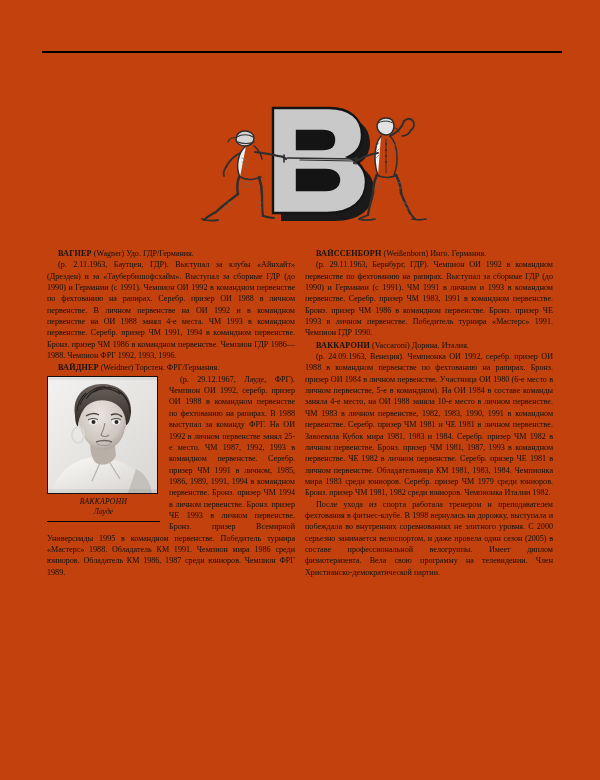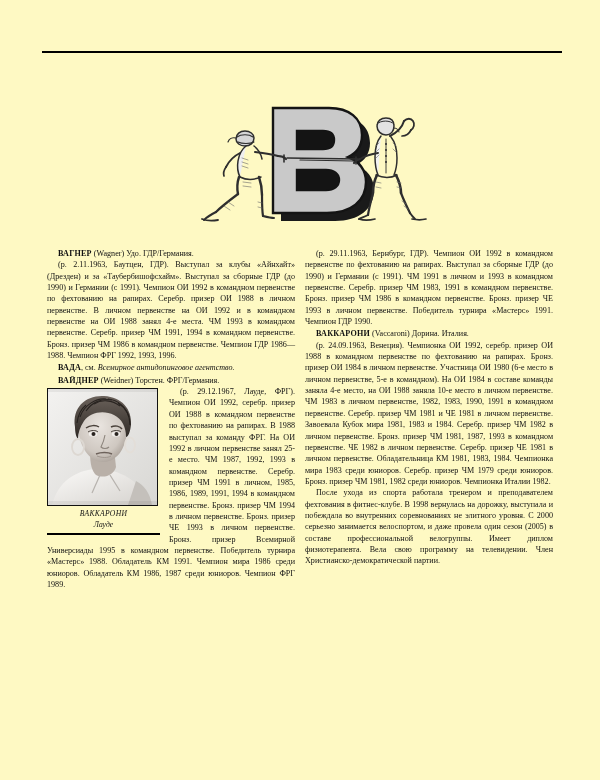--- a/index.html
+++ b/index.html
@@ -11,21 +11,21 @@
     width: 600px;
     height: 780px;
     overflow: hidden;
     font-family: "Liberation Serif", "DejaVu Serif", serif;
     color: #111111;
   }
   .page {
     position: relative;
     width: 600px;
     height: 780px;
-    background: #fef9c3;
+    background: #c2410c;
   }
 
   
   .top-rule {
     position: absolute;
     left: 42px;
     top: 51px;
     width: 520px;
     height: 2px;
     background: #000000;
@@ -227,23 +227,20 @@
 
   <div class="columns">
 
     <div class="col col-left">
 
       <div class="entry clearfix">
         <p class="head"><span class="hw">ВАГНЕР</span> <span class="lat">(Wagner)</span> <span>Удо. ГДР/Германия.</span></p>
         <p>(р. 2.11.1963, Баутцен, ГДР). Выступал за клубы «Айнхайт» (Дрезден) и за «Таубербишофсхайм». Выступал за сборные ГДР (до 1990) и Германии (с 1991). Чемпион ОИ 1992 в командном первенстве по фехтованию на рапирах. Серебр. призер ОИ 1988 в личном первенстве. В личном первенстве на ОИ 1992 и в командном первенстве на ОИ 1988 занял 4-е места. ЧМ 1993 в командном первенстве. Серебр. призер ЧМ 1991, 1994 в командном первенстве. Бронз. призер ЧМ 1986 в командном первенстве. Чемпион ГДР 1986—1988. Чемпион ФРГ 1992, 1993, 1996.</p>
       </div>
 
-      <div class="entry xref">
-        <p><span class="hw">ВАДА</span><span>, см. </span><span class="ital">Всемирное антидопинговое агентство.</span></p>
-      </div>
 
       <div class="entry clearfix">
         <p class="head"><span class="hw">ВАЙДНЕР</span> <span class="lat">(Weidner)</span> <span>Торстен. ФРГ/Германия.</span></p>
 
         <div class="figure">
           <div class="photo-frame">
             <svg viewBox="0 0 109 116" xmlns="http://www.w3.org/2000/svg">
               <defs>
                 <linearGradient id="bgGrad" x1="0" y1="0" x2="1" y2="1">
                   <stop offset="0%" stop-color="#f3f2f0"></stop>
@@ -318,20 +315,21 @@
         </div>
 
         <p>(р. 29.12.1967, Лауде, ФРГ). Чемпион ОИ 1992, серебр. призер ОИ 1988 в командном первенстве по фехтованию на рапирах. В 1988 выступал за команду ФРГ. На ОИ 1992 в личном первенстве занял 25-е место. ЧМ 1987, 1992, 1993 в командном первенстве. Серебр. призер ЧМ 1991 в личном, 1985, 1986, 1989, 1991, 1994 в командном первенстве. Бронз. призер ЧМ 1994 в личном первенстве. Бронз. призер ЧЕ 1993 в личном первенстве. Бронз. призер Всемирной Универсиады 1995 в командном первенстве. Победитель турнира «Мастерс» 1988. Обладатель КМ 1991. Чемпион мира 1986 среди юниоров. Обладатель КМ 1986, 1987 среди юниоров. Чемпион ФРГ 1989.</p>
       </div>
 
     </div>
 
     <div class="col col-right">
 
       <div class="entry">
+        <p class="head"><span class="hw">ВАЙССЕНБОРН</span> <span class="lat">(Weißenborn)</span> <span>Инго. Германия.</span></p>
         <p>(р. 29.11.1963, Бернбург, ГДР). Чемпион ОИ 1992 в командном первенстве по фехтованию на рапирах. Выступал за сборные ГДР (до 1990) и Германии (с 1991). ЧМ 1991 в личном и 1993 в командном первенстве. Серебр. призер ЧМ 1983, 1991 в командном первенстве. Бронз. призер ЧМ 1986 в командном первенстве. Бронз. призер ЧЕ 1993 в личном первенстве. Победитель турнира «Мастерс» 1991. Чемпион ГДР 1990.</p>
       </div>
 
       <div class="entry">
         <p class="head"><span class="hw">ВАККАРОНИ</span> <span class="lat">(Vaccaroni)</span> <span>Дорина. Италия.</span></p>
         <p>(р. 24.09.1963, Венеция). Чемпионка ОИ 1992, серебр. призер ОИ 1988 в командном первенстве по фехтованию на рапирах. Бронз. призер ОИ 1984 в личном первенстве. Участница ОИ 1980 (6-е место в личном первенстве, 5-е в командном). На ОИ 1984 в составе команды заняла 4-е место, на ОИ 1988 заняла 10-е место в личном первенстве. ЧМ 1983 в личном первенстве, 1982, 1983, 1990, 1991 в командном первенстве. Серебр. призер ЧМ 1981 и ЧЕ 1981 в личном первенстве. Завоевала Кубок мира 1981, 1983 и 1984. Серебр. призер ЧМ 1982 в личном первенстве. Бронз. призер ЧМ 1981, 1987, 1993 в командном первенстве. ЧЕ 1982 в личном первенстве. Серебр. призер ЧЕ 1981 в личном первенстве. Обладательница КМ 1981, 1983, 1984. Чемпионка мира 1983 среди юниоров. Серебр. призер ЧМ 1979 среди юниоров. Бронз. призер ЧМ 1981, 1982 среди юниоров. Чемпионка Италии 1982.</p>
         <p>После ухода из спорта работала тренером и преподавателем фехтования в фитнес-клубе. В 1998 вернулась на дорожку, выступала и побеждала во внутренних соревнованиях не элитного уровня. С 2000 серьезно занимается велоспортом, и даже провела один сезон (2005) в составе профессиональной велогруппы. Имеет диплом физиотерапевта. Вела свою программу на телевидении. Член Христианско-демократической партии.</p>
       </div>
 
     </div>

